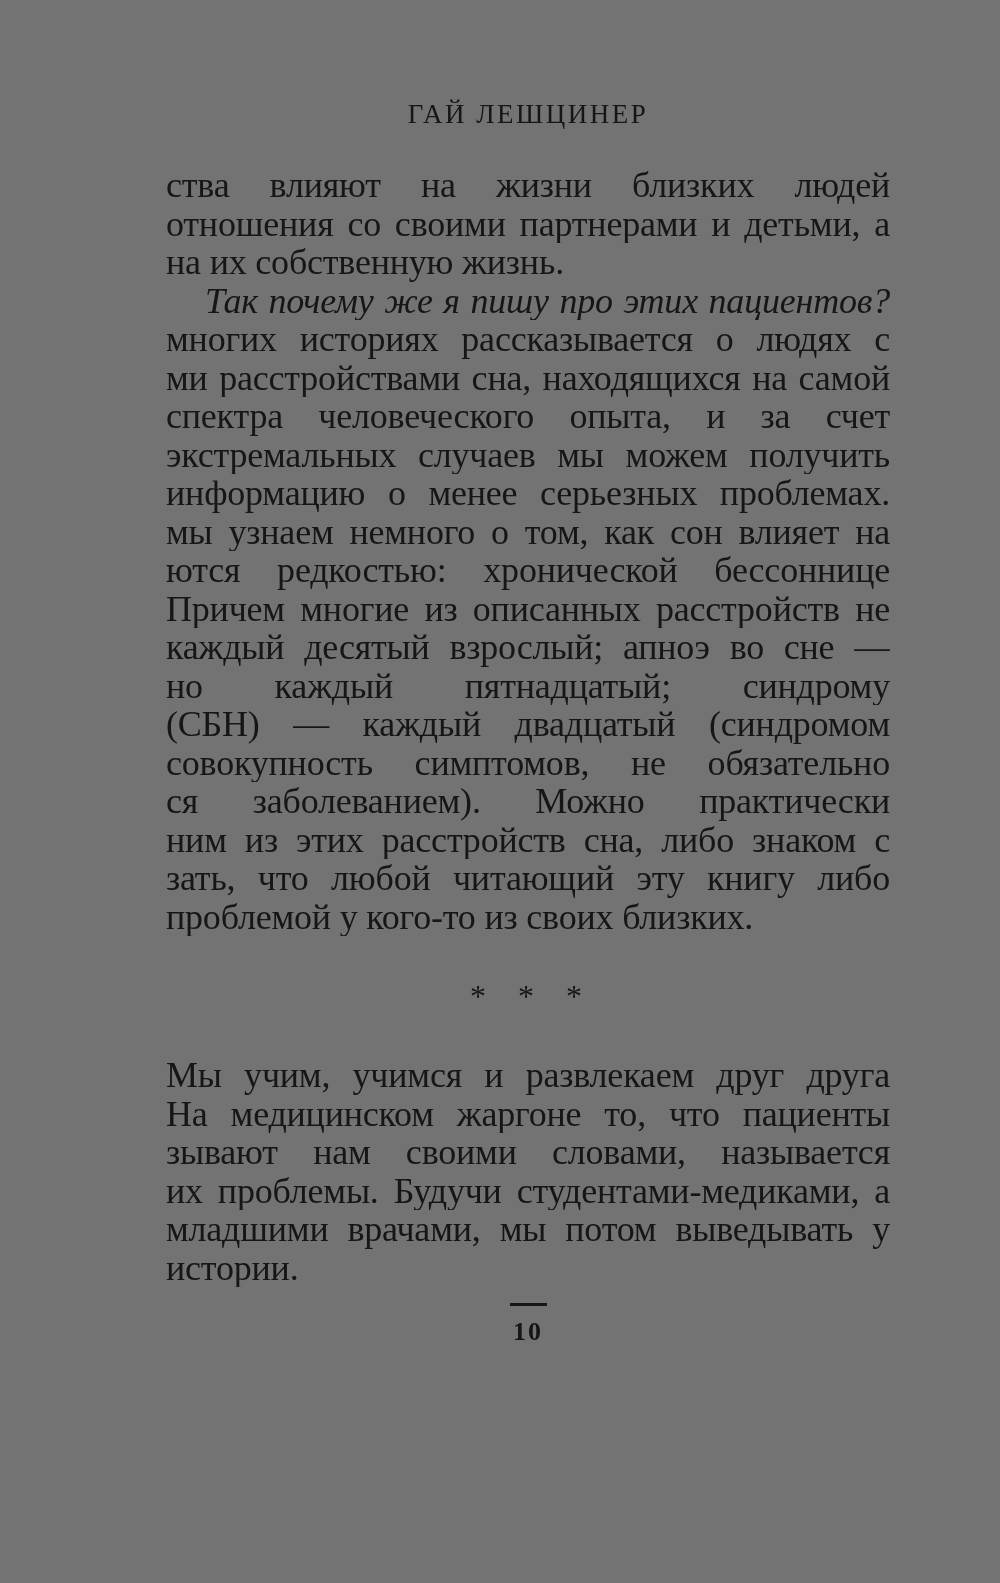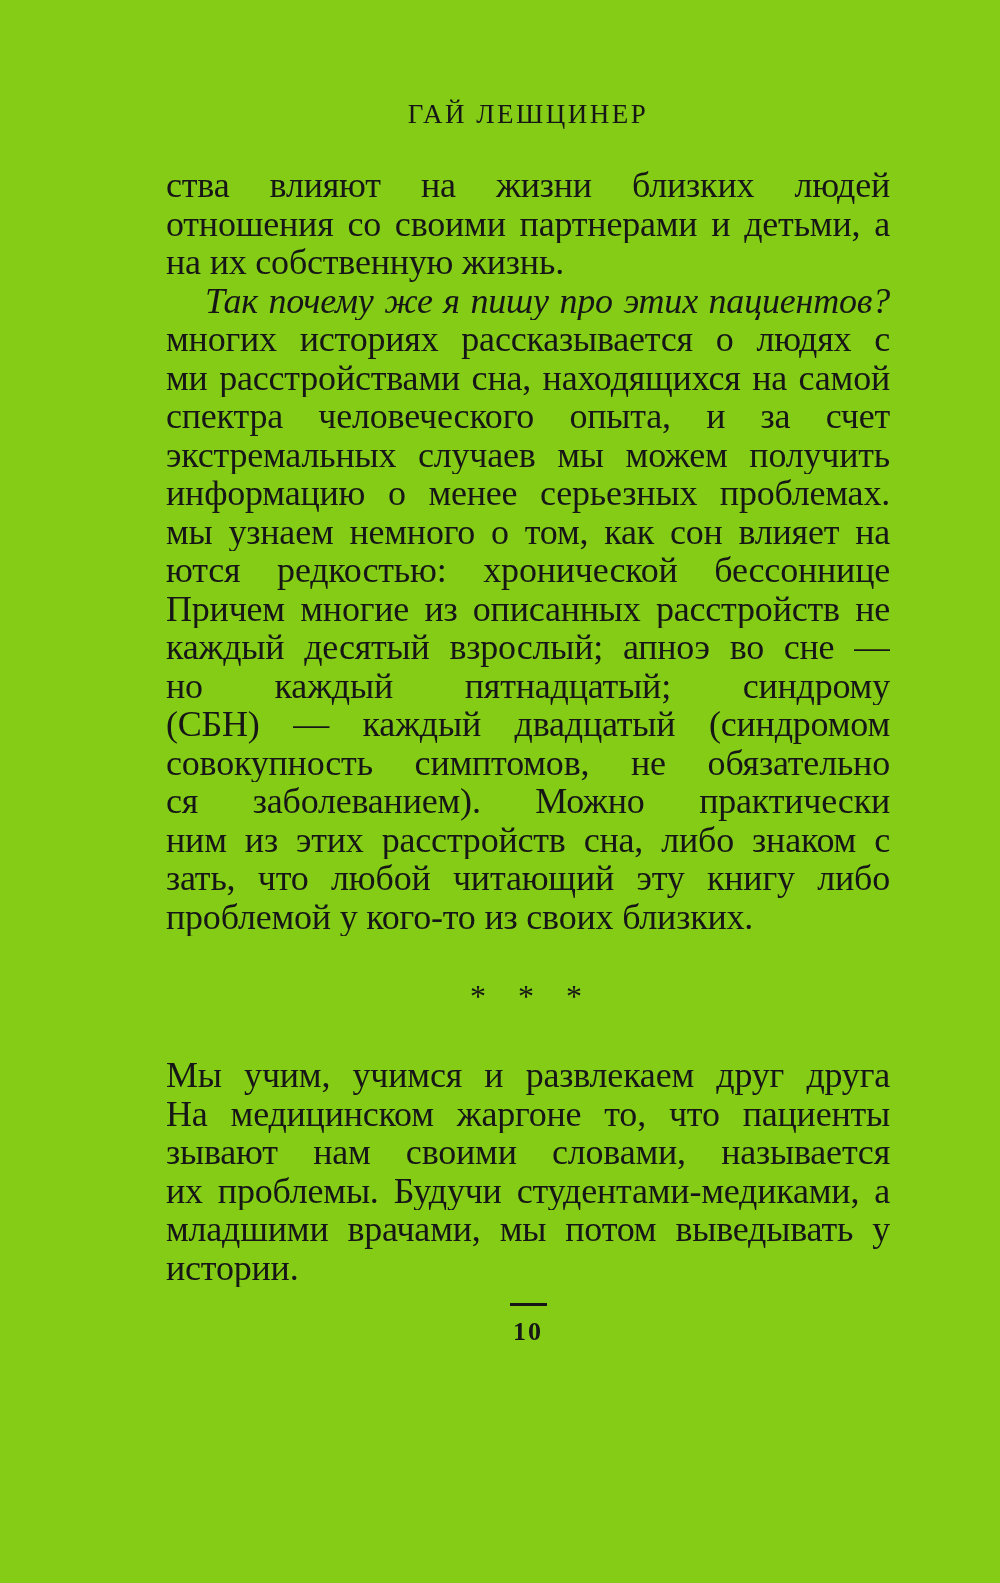--- a/index.html
+++ b/index.html
@@ -1,21 +1,21 @@
 <!DOCTYPE html>
 <html><head>
 <meta charset="utf-8">
 <style>
   html, body { margin: 0; padding: 0; background: #e8e8e8; }
   .page {
     position: relative;
     width: 1000px;
     height: 1583px;
     margin: 0 auto;
-    background: #84cc16;
+    background: #737373;
     color: #161616;
     font-family: "Liberation Serif", "DejaVu Serif", serif;
     overflow: hidden;
   }
   .running-head {
     margin: 98px 110px 0 166px;
     text-align: center;
     font-size: 27px;
     line-height: 32px;
     letter-spacing: 2.5px;

